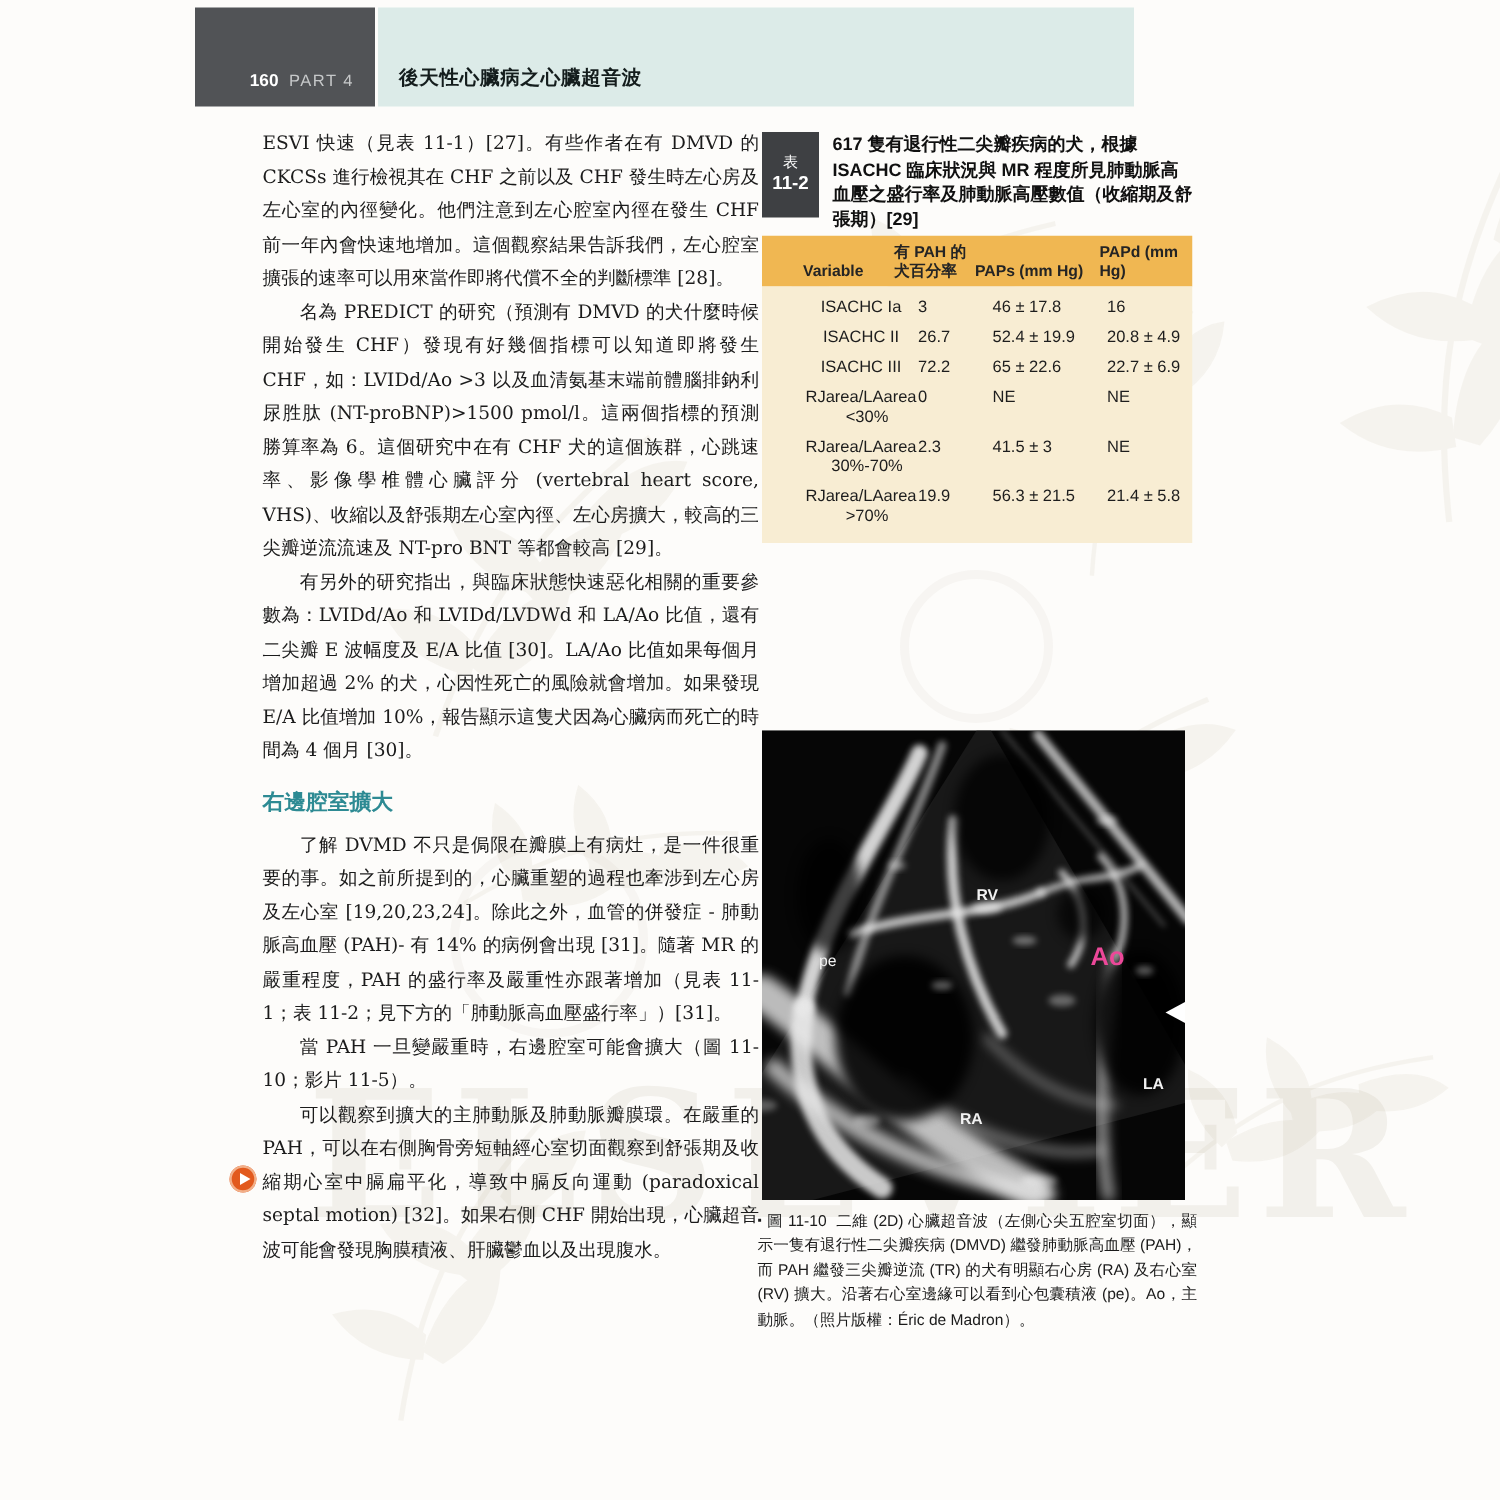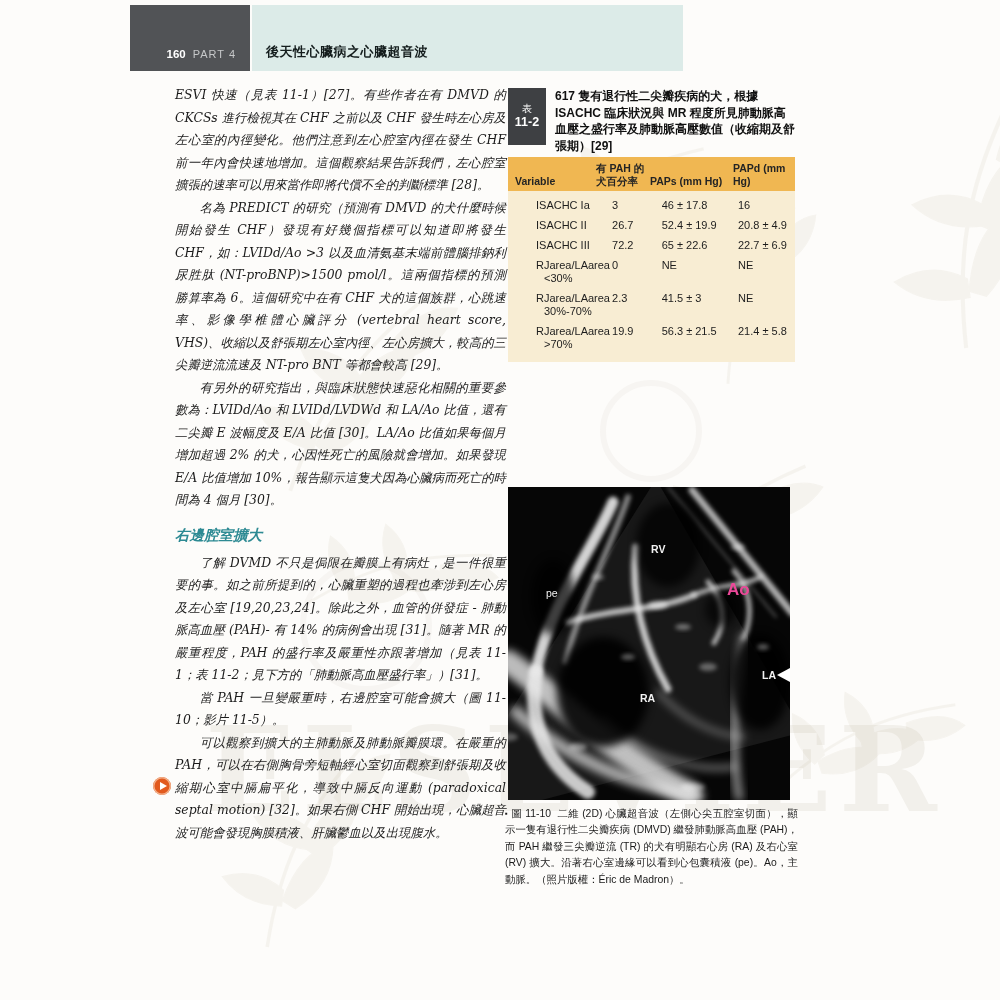--- a/index.html
+++ b/index.html
@@ -12,28 +12,28 @@
   .wm-elsevier{left:205px;top:700px;font-family:"DejaVu Serif",serif;font-weight:bold;
       font-size:118px;letter-spacing:7px;color:rgba(150,138,112,0.10);white-space:nowrap;}
   .wm-crest{border:6px solid rgba(150,138,112,0.06);border-radius:50%;}
 
   
   .hdr-dark{position:absolute;left:130px;top:5px;width:120px;height:66px;background:#515356;
       z-index:2;display:flex;align-items:flex-end;justify-content:flex-end;
       padding:0 14px 11px 0;box-sizing:border-box;}
   .hdr-page{color:#ffffff;font-weight:bold;font-size:11.5px;}
   .hdr-part{color:#c6c8c9;font-size:11px;letter-spacing:1px;margin-left:7px;}
-  .hdr-teal{position:absolute;left:252px;top:5px;width:431px;height:66px;background:#dcebe8;
+  .hdr-teal{position:absolute;left:252px;top:5px;width:504px;height:66px;background:#dcebe8;
       z-index:2;display:flex;align-items:flex-end;padding:0 16px 10px 14px;box-sizing:border-box;}
   .hdr-title{color:#141d1d;font-weight:bold;font-size:13px;letter-spacing:0.5px;}
 
   
   .article{position:absolute;left:175px;top:84px;width:331px;z-index:1;
       font-family:"DejaVu Serif","Liberation Serif",serif;font-size:12.4px;
-      line-height:22.5px;color:#1b1b1b;text-align:justify;font-style:italic;}
+      line-height:22.5px;color:#1b1b1b;text-align:justify;}
   .article p{margin:0;text-indent:2em;}
   .article p.noindent{text-indent:0;}
   .sec-head{font-family:"DejaVu Serif","Liberation Serif",serif;font-weight:bold;
       color:#2d8a93;font-size:14.5px;margin:13px 0 7px;line-height:20px;}
 
   .play{position:absolute;left:153px;top:777px;width:18px;height:18px;border-radius:50%;
       background:#e25a1e;z-index:2;box-shadow:inset 0 0 0 1.5px #f2b08a;}
   .play::after{content:"";position:absolute;left:7px;top:4.5px;width:0;height:0;
       border-left:7px solid #ffffff;border-top:4.5px solid transparent;
       border-bottom:4.5px solid transparent;}
@@ -44,35 +44,35 @@
   .tbl-label{width:38px;height:57px;background:#3e4043;color:#ffffff;display:flex;
       flex-direction:column;align-items:center;justify-content:center;flex:0 0 38px;}
   .tbl-label .t1{font-size:10px;line-height:12px;}
   .tbl-label .t2{font-size:12.5px;font-weight:bold;line-height:15px;}
   .tbl-title{padding:0 0 0 9px;font-weight:bold;font-size:12px;line-height:16.5px;color:#101010;}
   .tbl-inner{position:relative;margin-top:3px;overflow:hidden;}
   .tbl-head{position:relative;background:#f0b752;display:flex;align-items:flex-end;
       padding:5px 0 4px;font-weight:bold;font-size:10.5px;line-height:12.5px;color:#242424;}
   .tbl-body{position:relative;background:#f8edd3;padding:4px 0 8px;font-size:11px;color:#1d1d1d;}
   .tbl-row{display:flex;padding:3.5px 0;line-height:13px;}
-  .c1{width:88px;padding-left:7px;box-sizing:border-box;}
+  .c1{width:88px;padding-left:7px;box-sizing:border-box;text-align:center;}
   .c2{width:54px;}
   .c3{width:83px;}
   .c4{width:62px;}
   .tbl-row .c1{padding-left:14px;text-indent:-8px;margin-left:22px;}
   .tbl-foot{position:relative;background:#f6e5c0;padding:8px 8px 10px;
       font-family:"DejaVu Serif","Liberation Serif",serif;
       font-size:10px;line-height:14.3px;color:#2b2b2b;text-align:justify;}
   .leafdeco{position:absolute;pointer-events:none;}
 
   
   .echo{position:absolute;left:508px;top:487px;width:282px;height:313px;background:#050505;
       z-index:1;overflow:hidden;}
   .echo svg{position:absolute;left:0;top:0;}
-  .echo-label{position:absolute;color:#f2f2f2;font-size:10.5px;font-weight:bold;z-index:3;}
+  .echo-label{position:absolute;color:#f2f2f2;font-size:10.5px;font-weight:bold;z-index:3;margin-top:48px;}
   .echo-label.ao{font-size:17px;color:#ec4899;}
   .echo-arrow{position:absolute;right:0px;top:181px;width:0;height:0;z-index:3;
       border-right:13px solid #ffffff;border-top:7px solid transparent;
       border-bottom:7px solid transparent;}
 
   .fig-cap{position:absolute;left:505px;top:806px;width:293px;z-index:1;
       font-size:10.4px;line-height:16.4px;color:#1a1a1a;text-align:justify;}
   .fig-cap .bullet{font-size:8px;vertical-align:1px;}
   .fig-cap .lbl{font-weight:normal;}
 </style>

